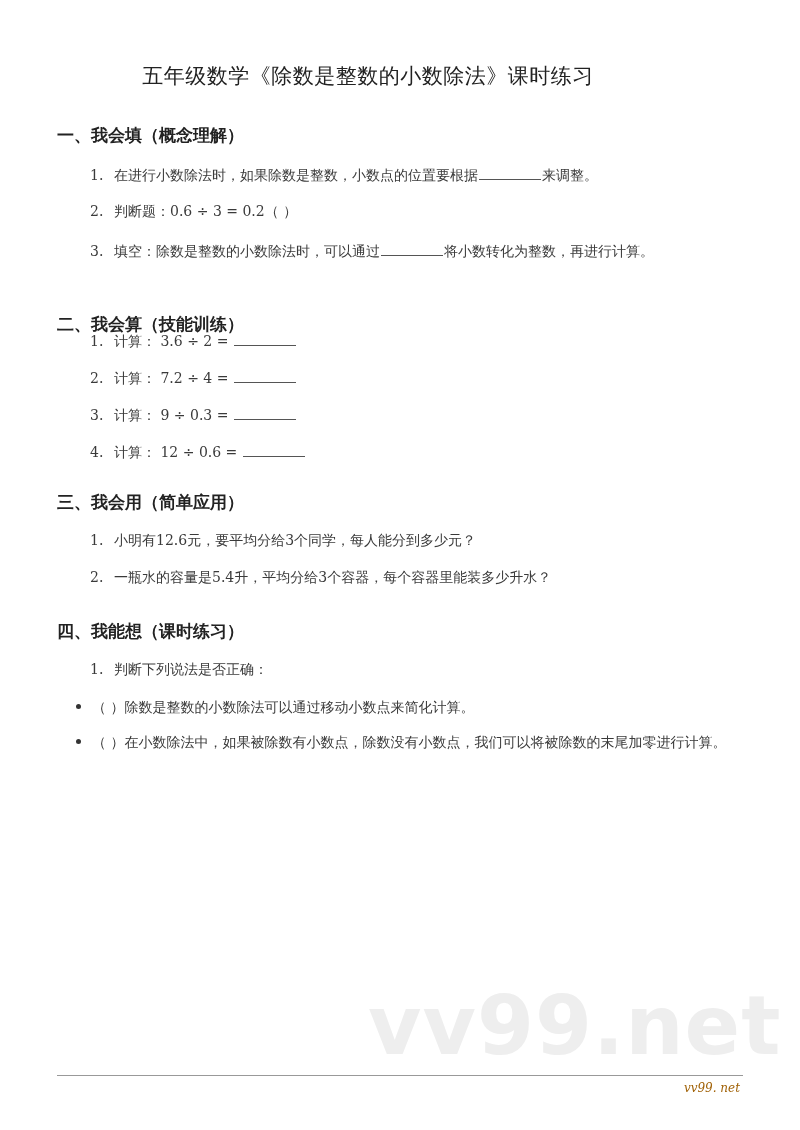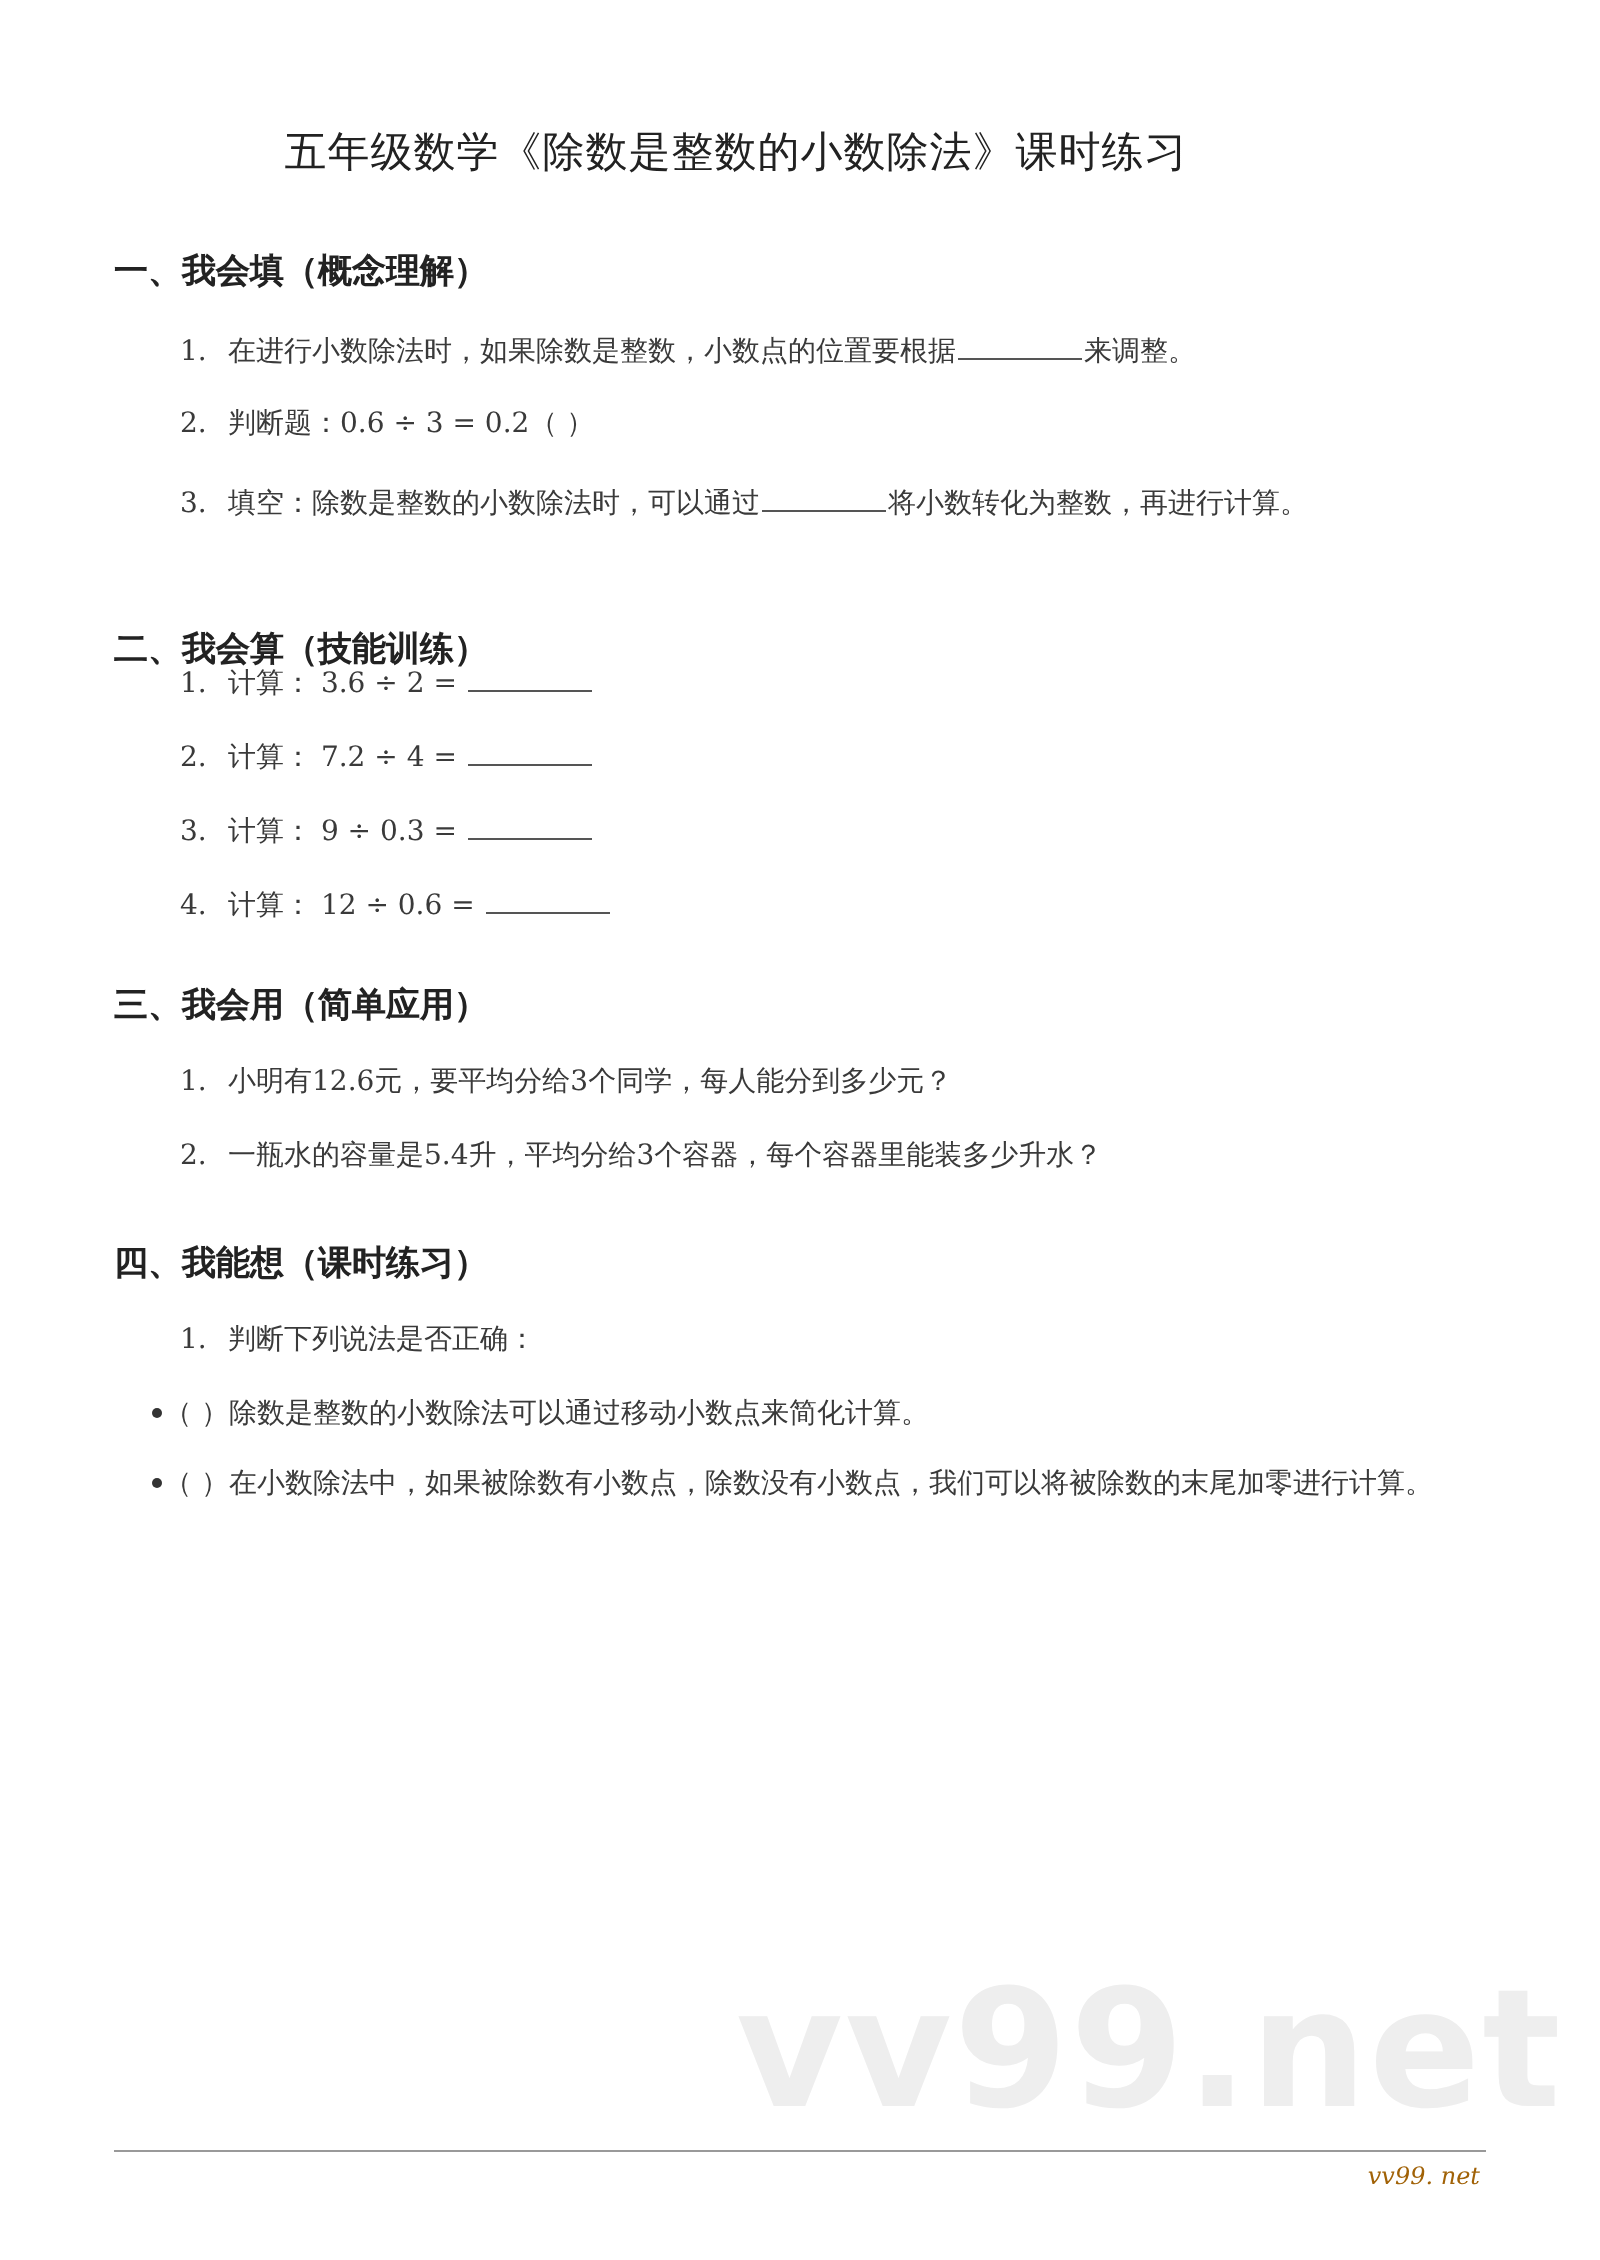--- a/index.html
+++ b/index.html
@@ -29,21 +29,21 @@
     height: 14px; vertical-align: baseline; margin: 0 1px;
   }
   .bullet {
     position: absolute; left: 76px; font-size: 14px; color: #3a3a3a;
     width: 680px; line-height: 26px;
   }
   .bullet .dot {
     position: absolute; left: 0; top: 10px; width: 5px; height: 5px;
     border-radius: 50%; background: #333;
   }
-  .bullet .txt { display: block; margin-left: 6px; }
+  .bullet .txt { display: block; margin-left: 16px; }
   .watermark {
     position: absolute; left: 368px; top: 978px;
     font-family: "DejaVu Sans", "Liberation Sans", sans-serif;
     font-weight: bold; font-size: 82px; color: #eeeeee; letter-spacing: 1px;
   }
   .footer-line {
     position: absolute; left: 57px; top: 1075px; width: 686px;
     height: 0; border-top: 1px solid #999;
   }
   .footer-text {

